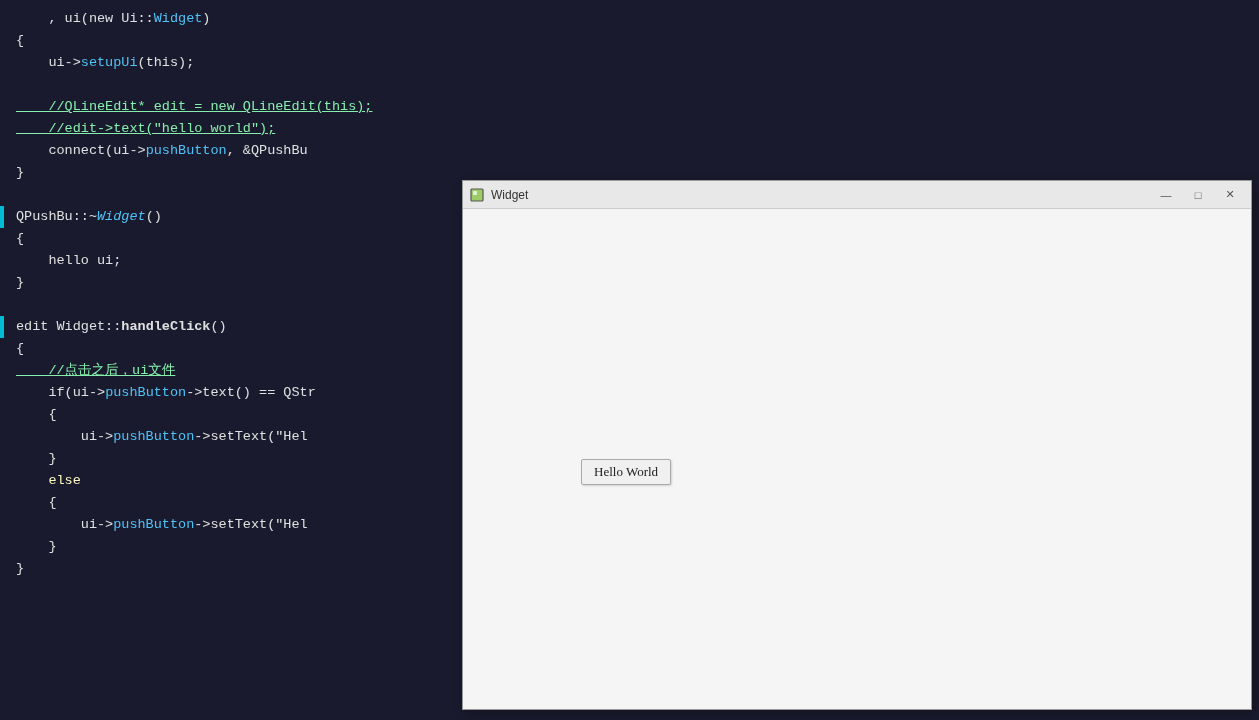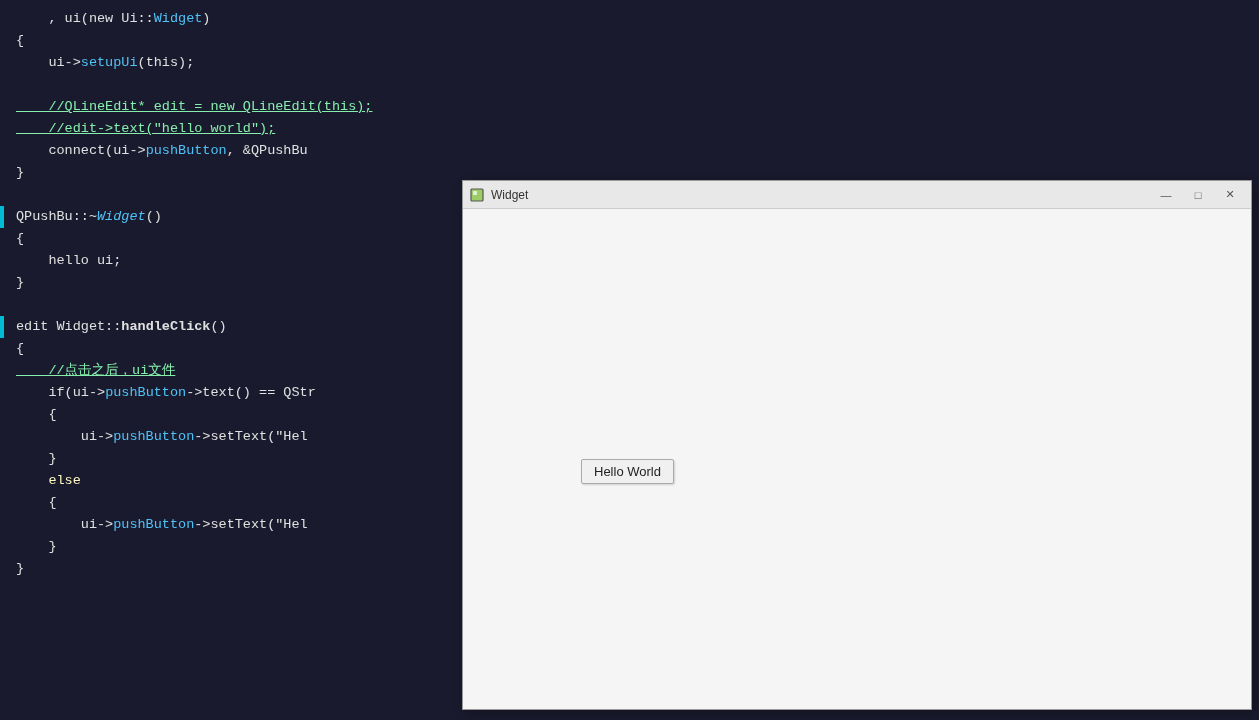--- a/index.html
+++ b/index.html
@@ -126,21 +126,21 @@
       position: relative;
     }
 
     .qt-push-button {
       position: absolute;
       top: 250px;
       left: 118px;
       padding: 4px 12px;
       background: #f0f0f0;
       border: 1px solid #aaa;
-      font-family: Liberation Sans, sans-serif;
+      font-family: Liberation Serif, serif;
       font-size: 13px;
       color: #222;
       cursor: pointer;
       border-radius: 2px;
       box-shadow: 1px 1px 2px rgba(0,0,0,0.15);
     }
   </style>
 </head>
 <body>
 

